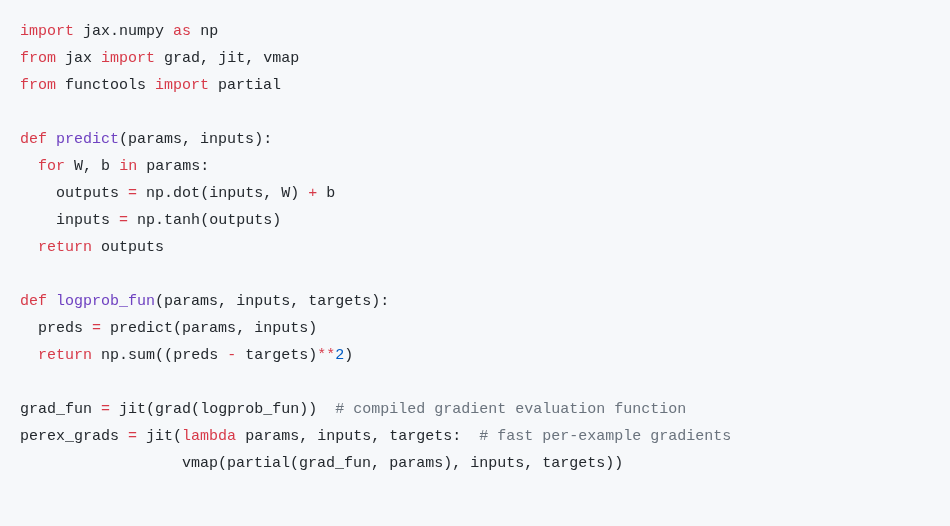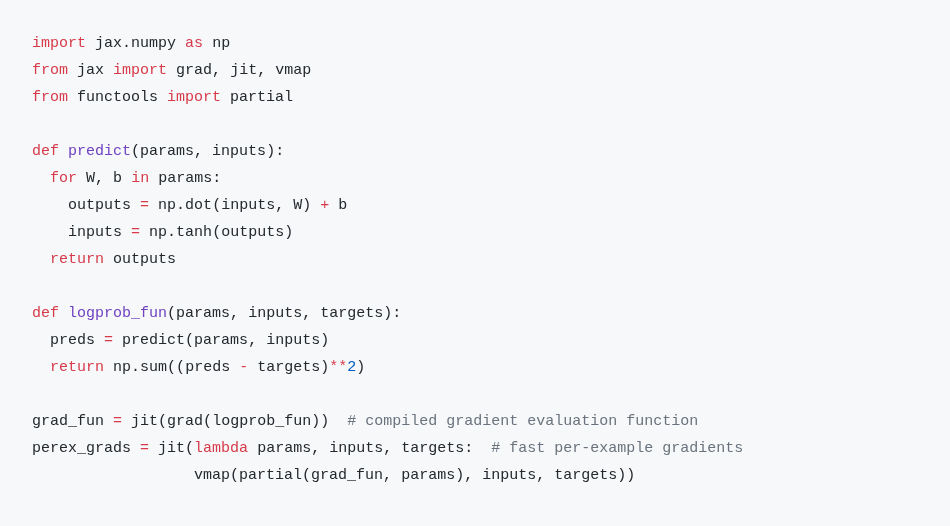--- a/index.html
+++ b/index.html
@@ -4,21 +4,21 @@
 <style>
   html, body {
     margin: 0;
     padding: 0;
     width: 950px;
     height: 526px;
     background: #f6f8fa;
     overflow: hidden;
   }
   pre.code {
-    margin: 12px;
+    margin: 0;
     padding: 18px 20px;
     font-family: "SFMono-Regular", Consolas, "Liberation Mono", Menlo, monospace;
     font-size: 15px;
     line-height: 27px;
     color: #24292e;
     white-space: pre;
   }
   .kw   { color: #d73a49; }  
   .nm   { color: #24292e; }  
   .nn   { color: #24292e; }  

